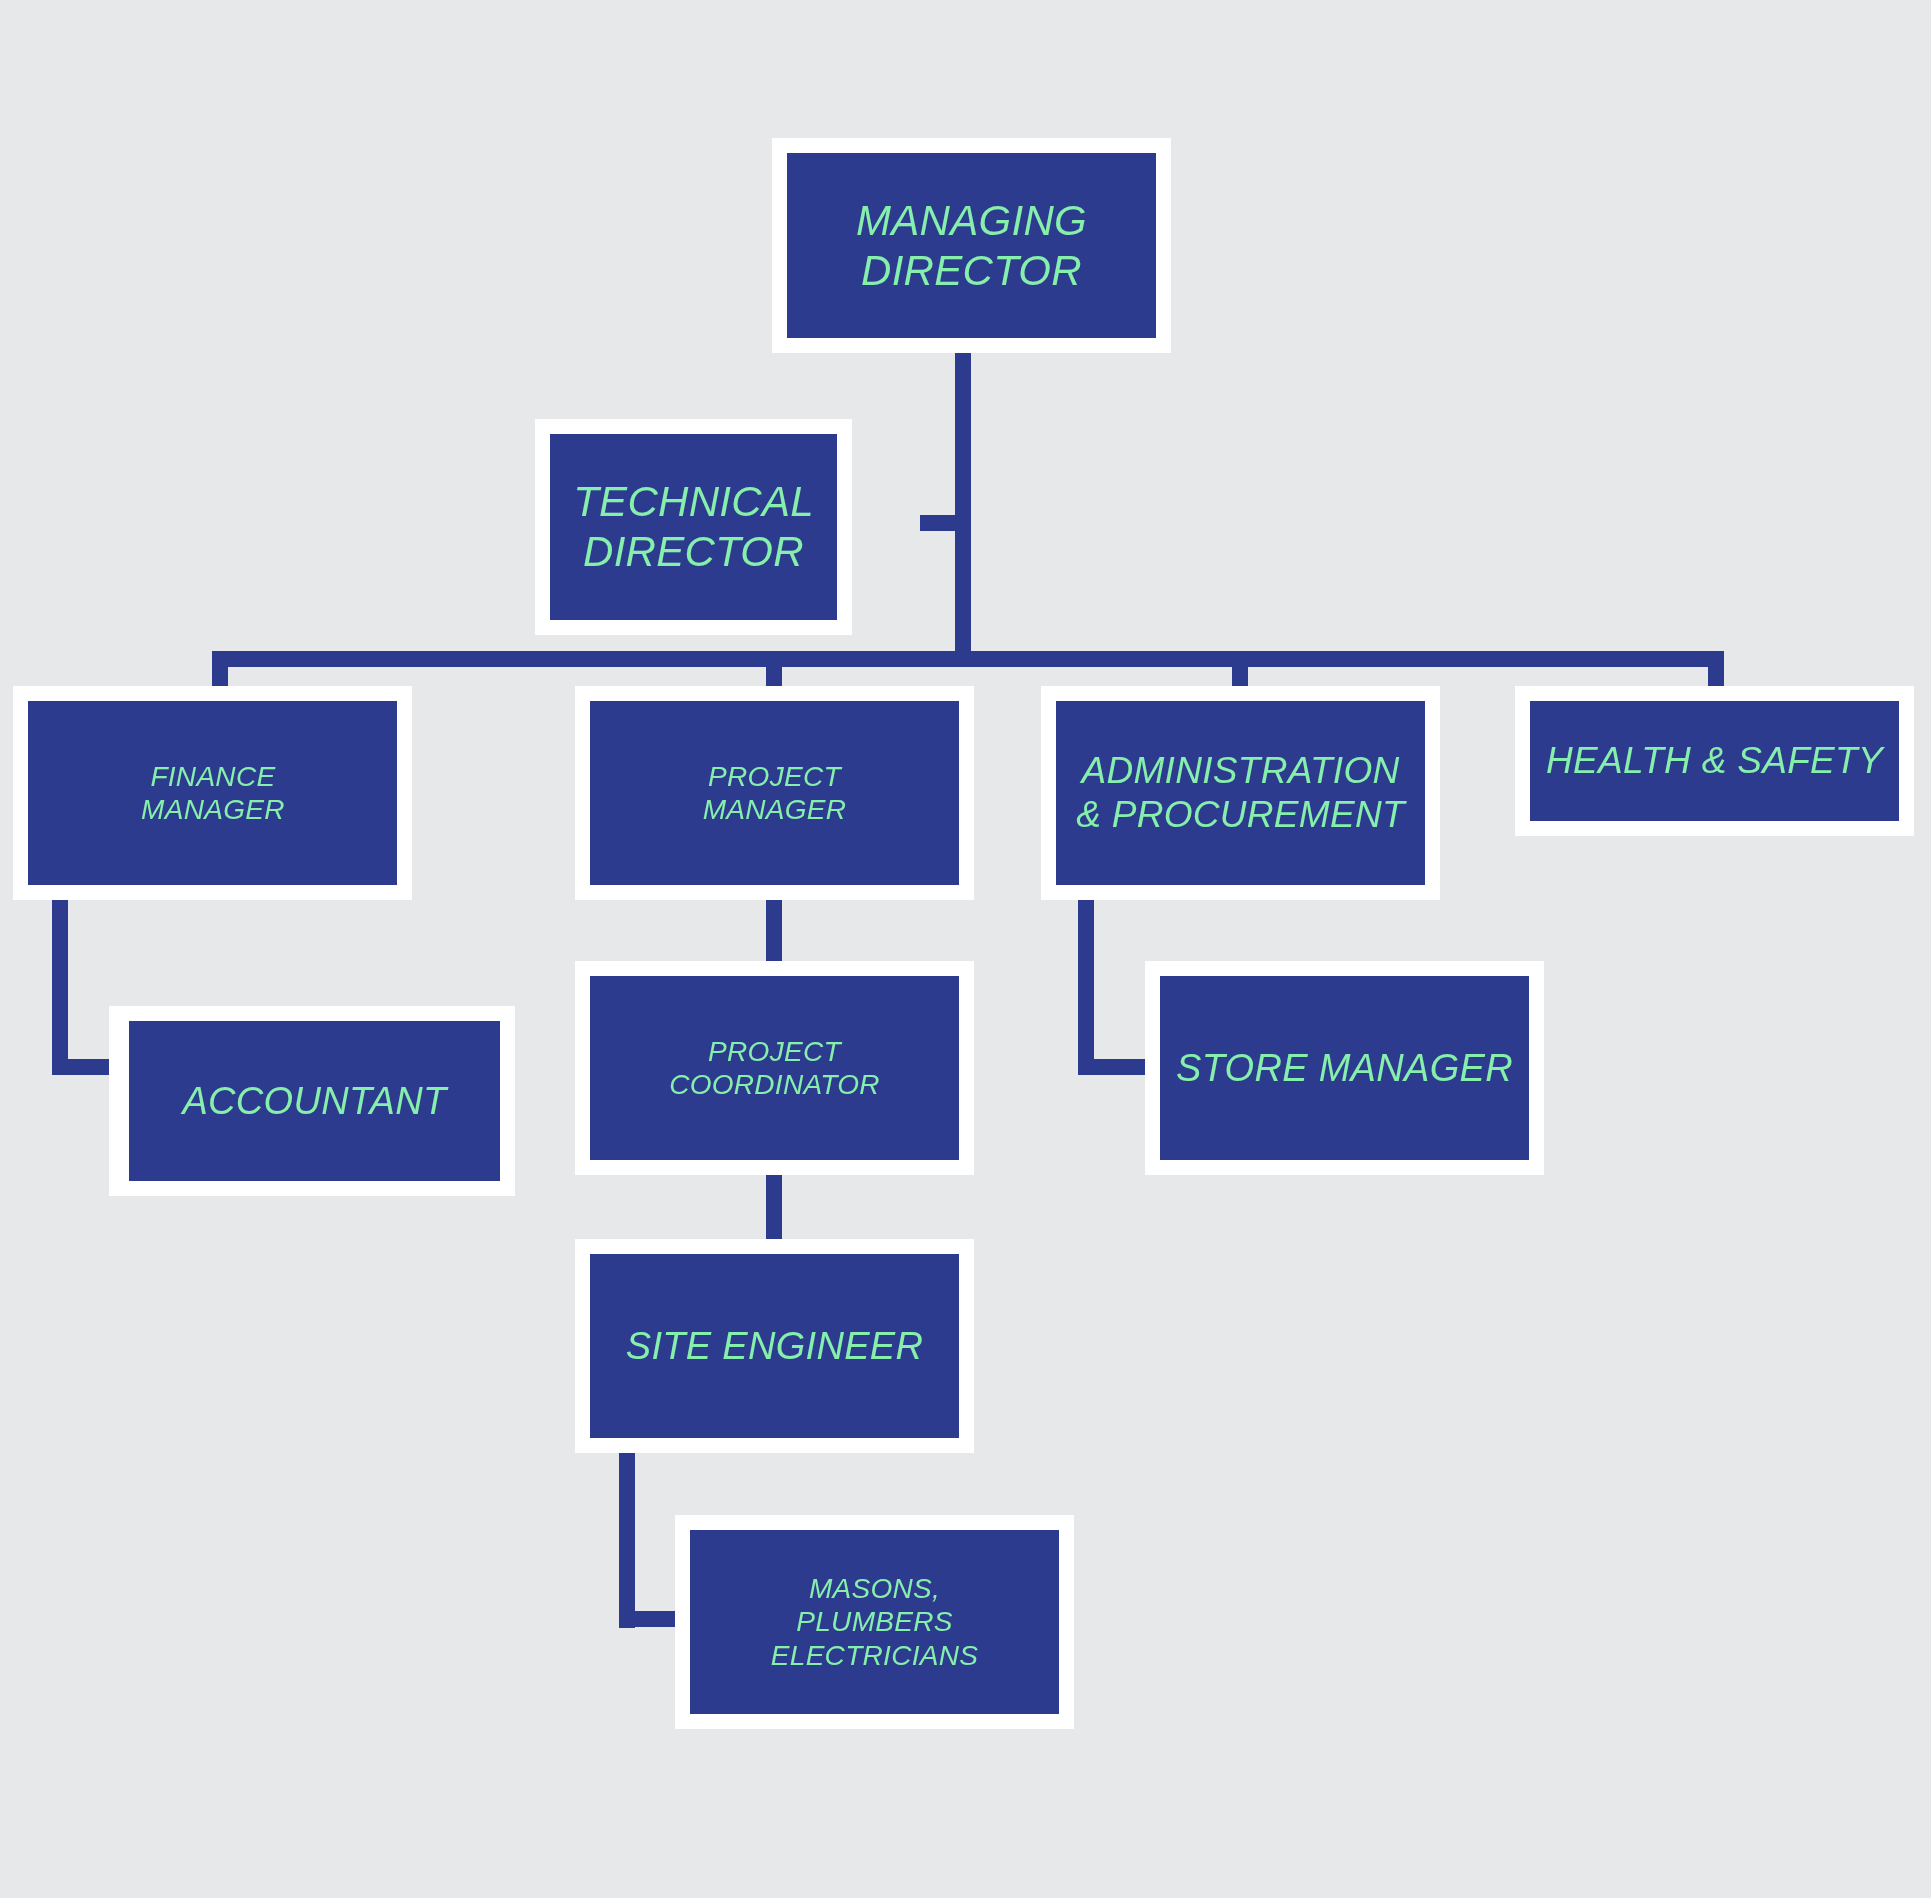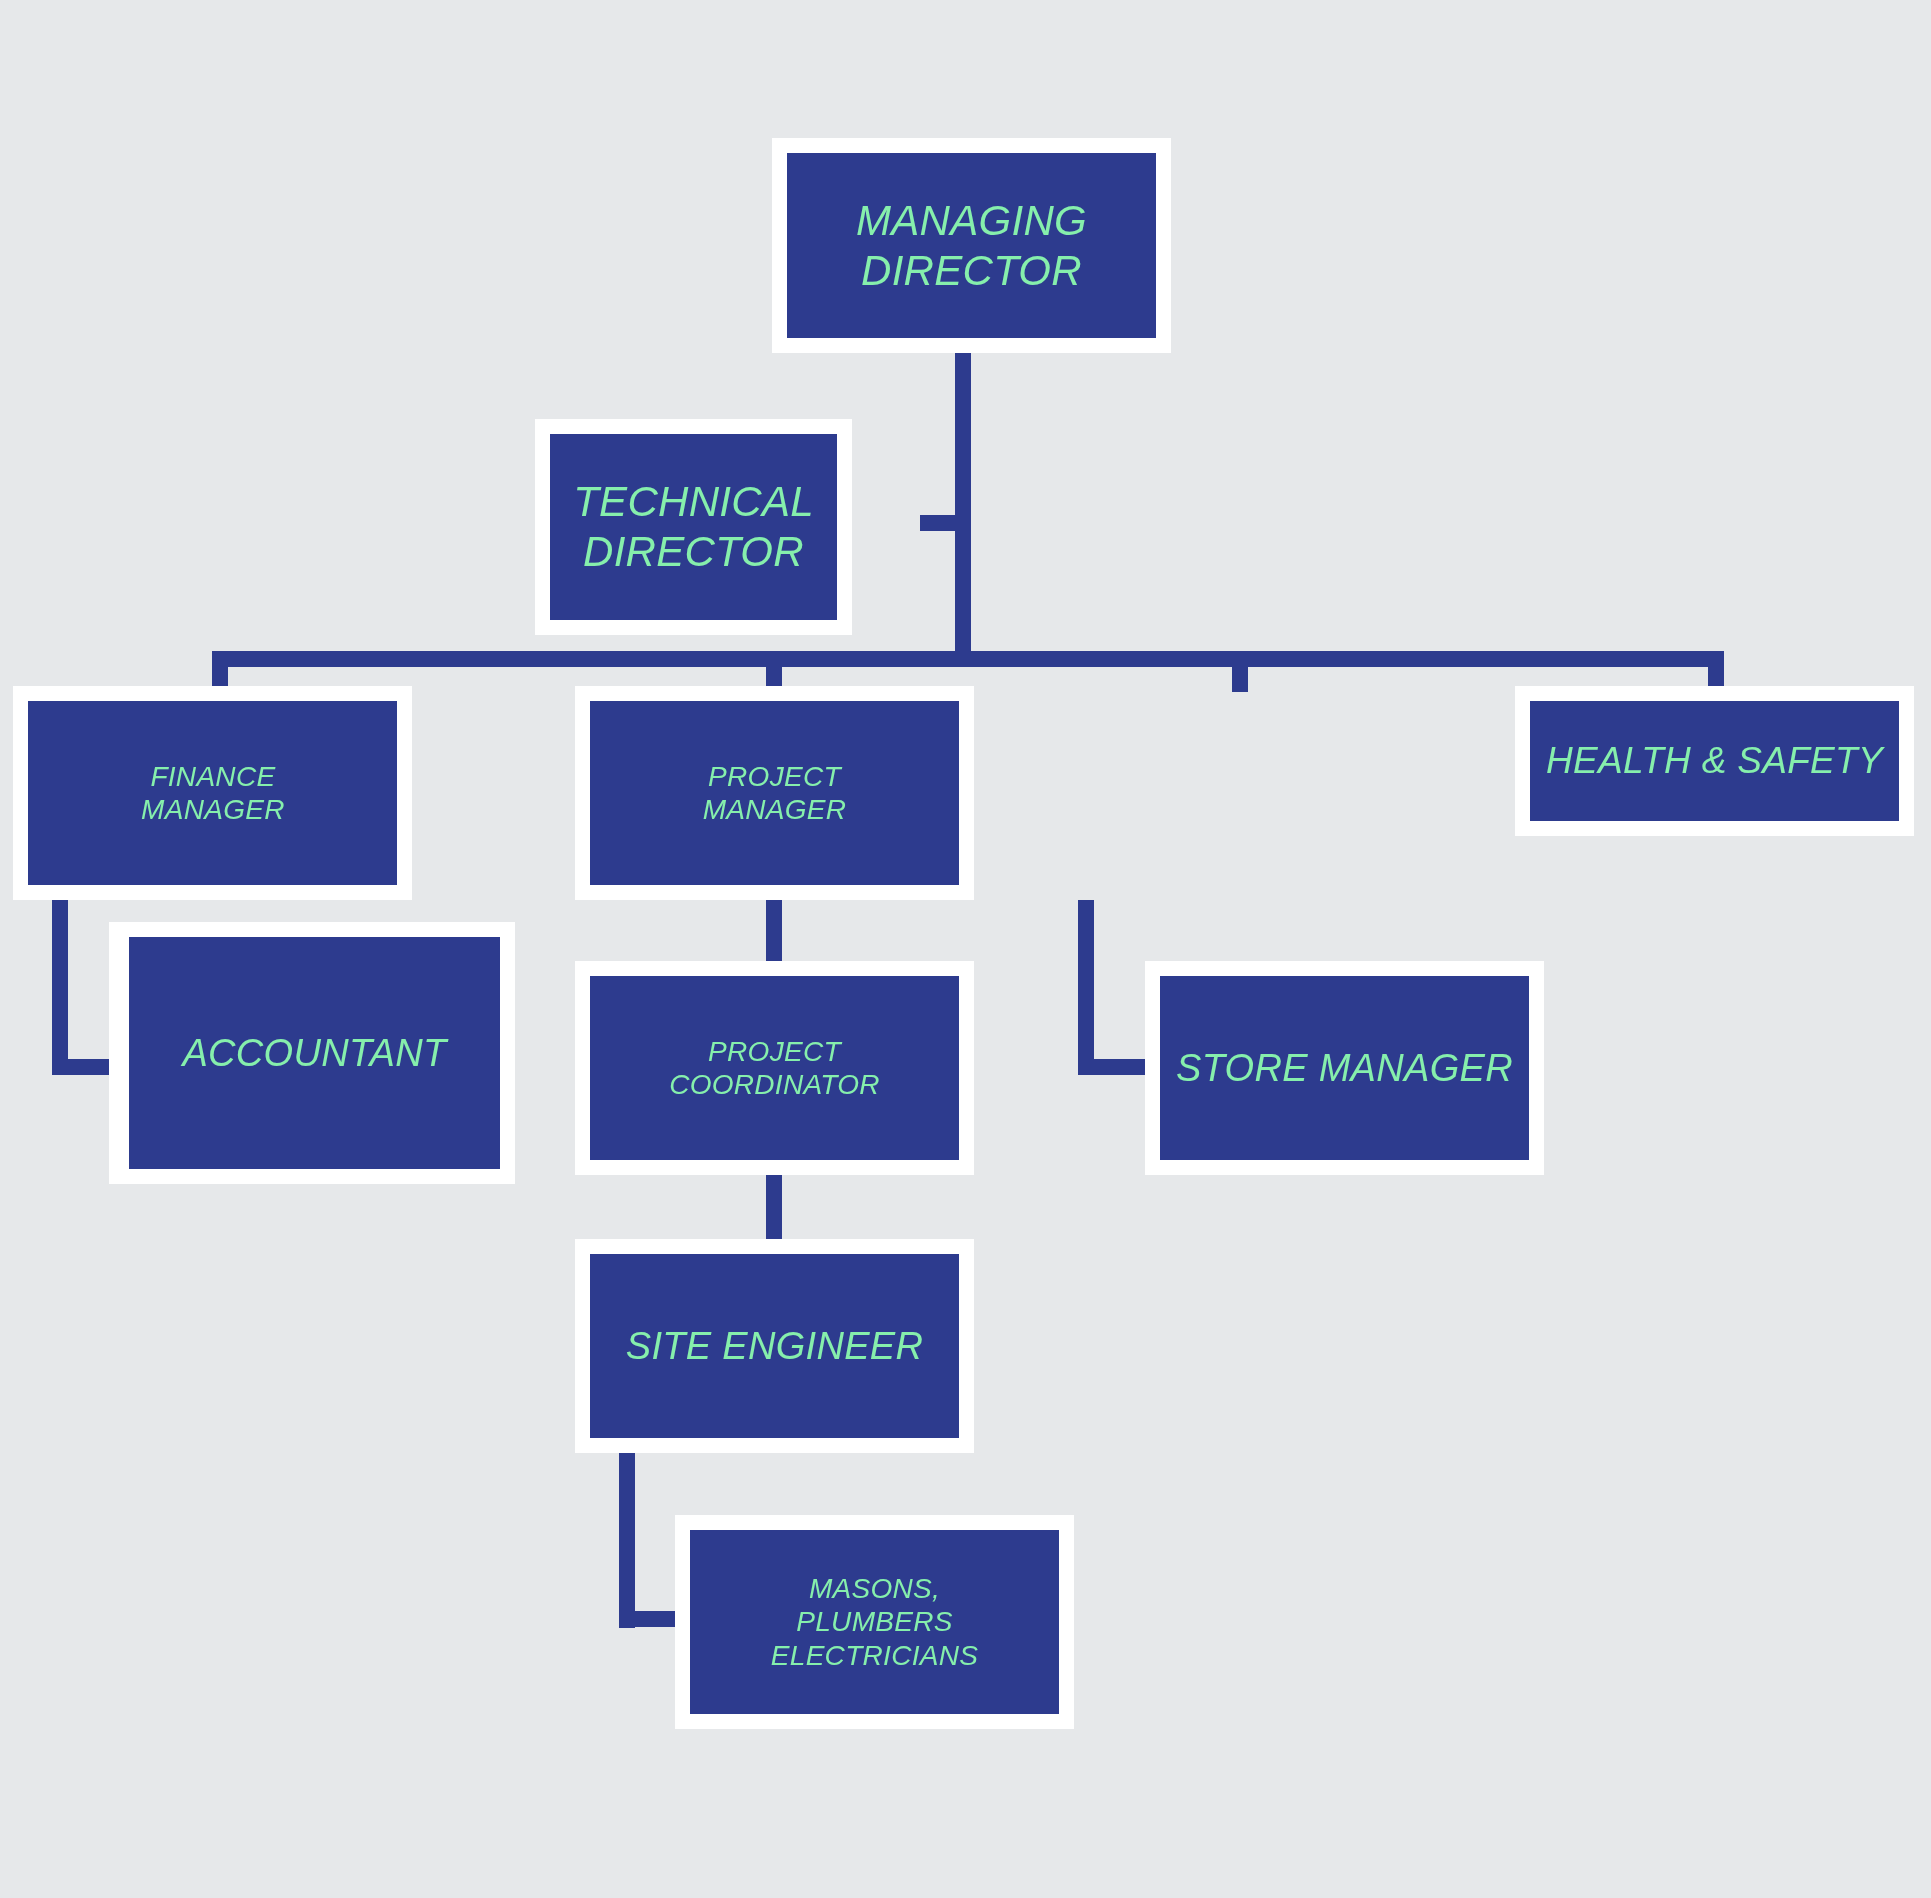--- a/index.html
+++ b/index.html
@@ -107,28 +107,34 @@
     </div>
   </div>
 
   <div class="node t-md" style="left:575px; top:686px; width:399px; height:214px;">
     <div class="node-inner">
       <span class="node-label">PROJECT
 MANAGER</span>
     </div>
   </div>
 
+  <div class="node t-xs" style="left:1041px; top:686px; width:399px; height:214px;">
+    <div class="node-inner">
+      <span class="node-label">ADMINISTRATION
+&amp; PROCUREMENT</span>
+    </div>
+  </div>
 
   <div class="node t-xs" style="left:1515px; top:686px; width:399px; height:150px;">
     <div class="node-inner">
       <span class="node-label">HEALTH &amp; SAFETY</span>
     </div>
   </div>
 
-  <div class="node t-sm" style="left:109px; top:922px; width:406px; height:262px;padding-left:20px;">
+  <div class="node t-sm" style="left:109px; top:1006px; width:406px; height:190px;padding-left:20px;">
     <div class="node-inner">
       <span class="node-label">ACCOUNTANT</span>
     </div>
   </div>
 
   <div class="node t-md" style="left:575px; top:961px; width:399px; height:214px;">
     <div class="node-inner">
       <span class="node-label">PROJECT
 COORDINATOR</span>
     </div>

